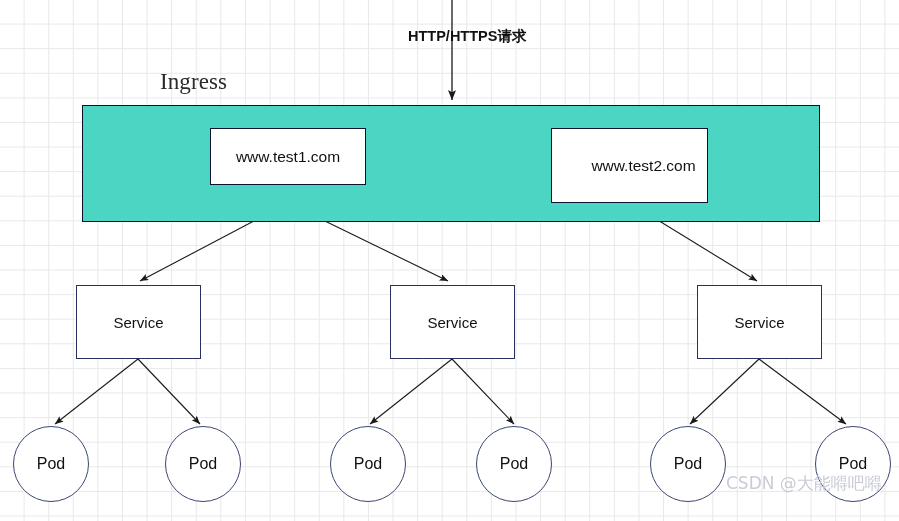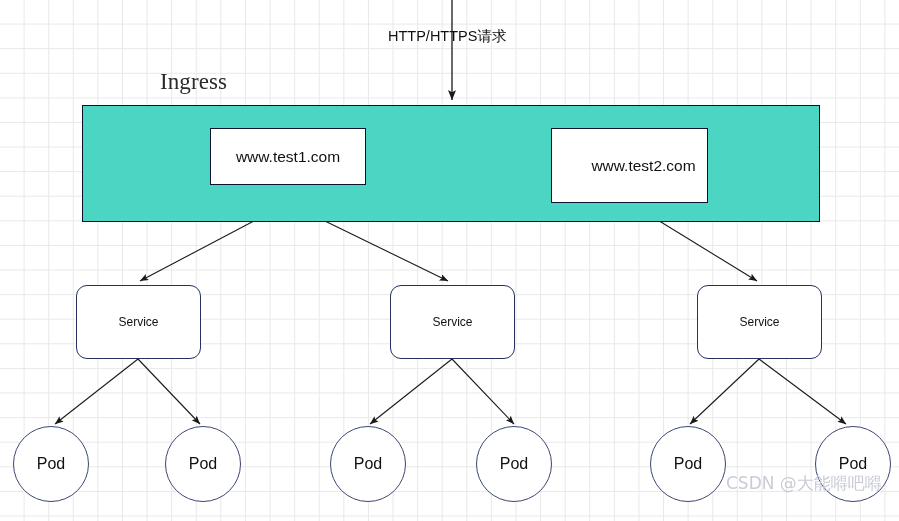--- a/index.html
+++ b/index.html
@@ -47,22 +47,22 @@
     white-space: nowrap;
   }
   .host-box {
     background: #ffffff;
     border: 1.6px solid #0d1133;
     font-size: 15.5px;
   }
   .service-box {
     background: #ffffff;
     border: 1.5px solid #27305e;
-    border-radius: 11px;
-    font-size: 12px;
+    border-radius: 0;
+    font-size: 15px;
   }
   .pod-circle {
     background: #ffffff;
     border: 1.5px solid #3b4673;
     border-radius: 50%;
     font-size: 16px;
   }
   .edge-label {
     position: absolute;
     font-size: 14.5px;
@@ -100,21 +100,21 @@
     <line x1="138" y1="359" x2="55" y2="424" stroke="#1a1a1a" stroke-width="1.1" marker-end="url(#arrowhead)"></line>
     <line x1="138" y1="359" x2="200" y2="424" stroke="#1a1a1a" stroke-width="1.1" marker-end="url(#arrowhead)"></line>
 
     <line x1="452" y1="359" x2="370" y2="424" stroke="#1a1a1a" stroke-width="1.1" marker-end="url(#arrowhead)"></line>
     <line x1="452" y1="359" x2="514" y2="424" stroke="#1a1a1a" stroke-width="1.1" marker-end="url(#arrowhead)"></line>
 
     <line x1="759" y1="359" x2="690" y2="424" stroke="#1a1a1a" stroke-width="1.1" marker-end="url(#arrowhead)"></line>
     <line x1="759" y1="359" x2="846" y2="424" stroke="#1a1a1a" stroke-width="1.1" marker-end="url(#arrowhead)"></line>
   </svg>
 
-  <div class="edge-label" style="left:388px; top:27px;">HTTP/HTTPS请求</div>
+  <div class="edge-label" style="left:408px; top:27px;font-weight:bold;">HTTP/HTTPS请求</div>
 
   <div class="ingress-label" style="left:160px; top:69px;font-family:Liberation Serif, serif;">Ingress</div>
 
   <div class="node ingress-bar" style="left:82px; top:105px; width:738px; height:117px;"></div>
 
   <div class="node host-box" style="left:210px; top:128px; width:156px; height:57px;">
     <span>www.test1.com</span>
   </div>
   <div class="node host-box" style="left:551px; top:128px; width:157px; height:75px;padding-left:28px;">
     <span>www.test2.com</span>

